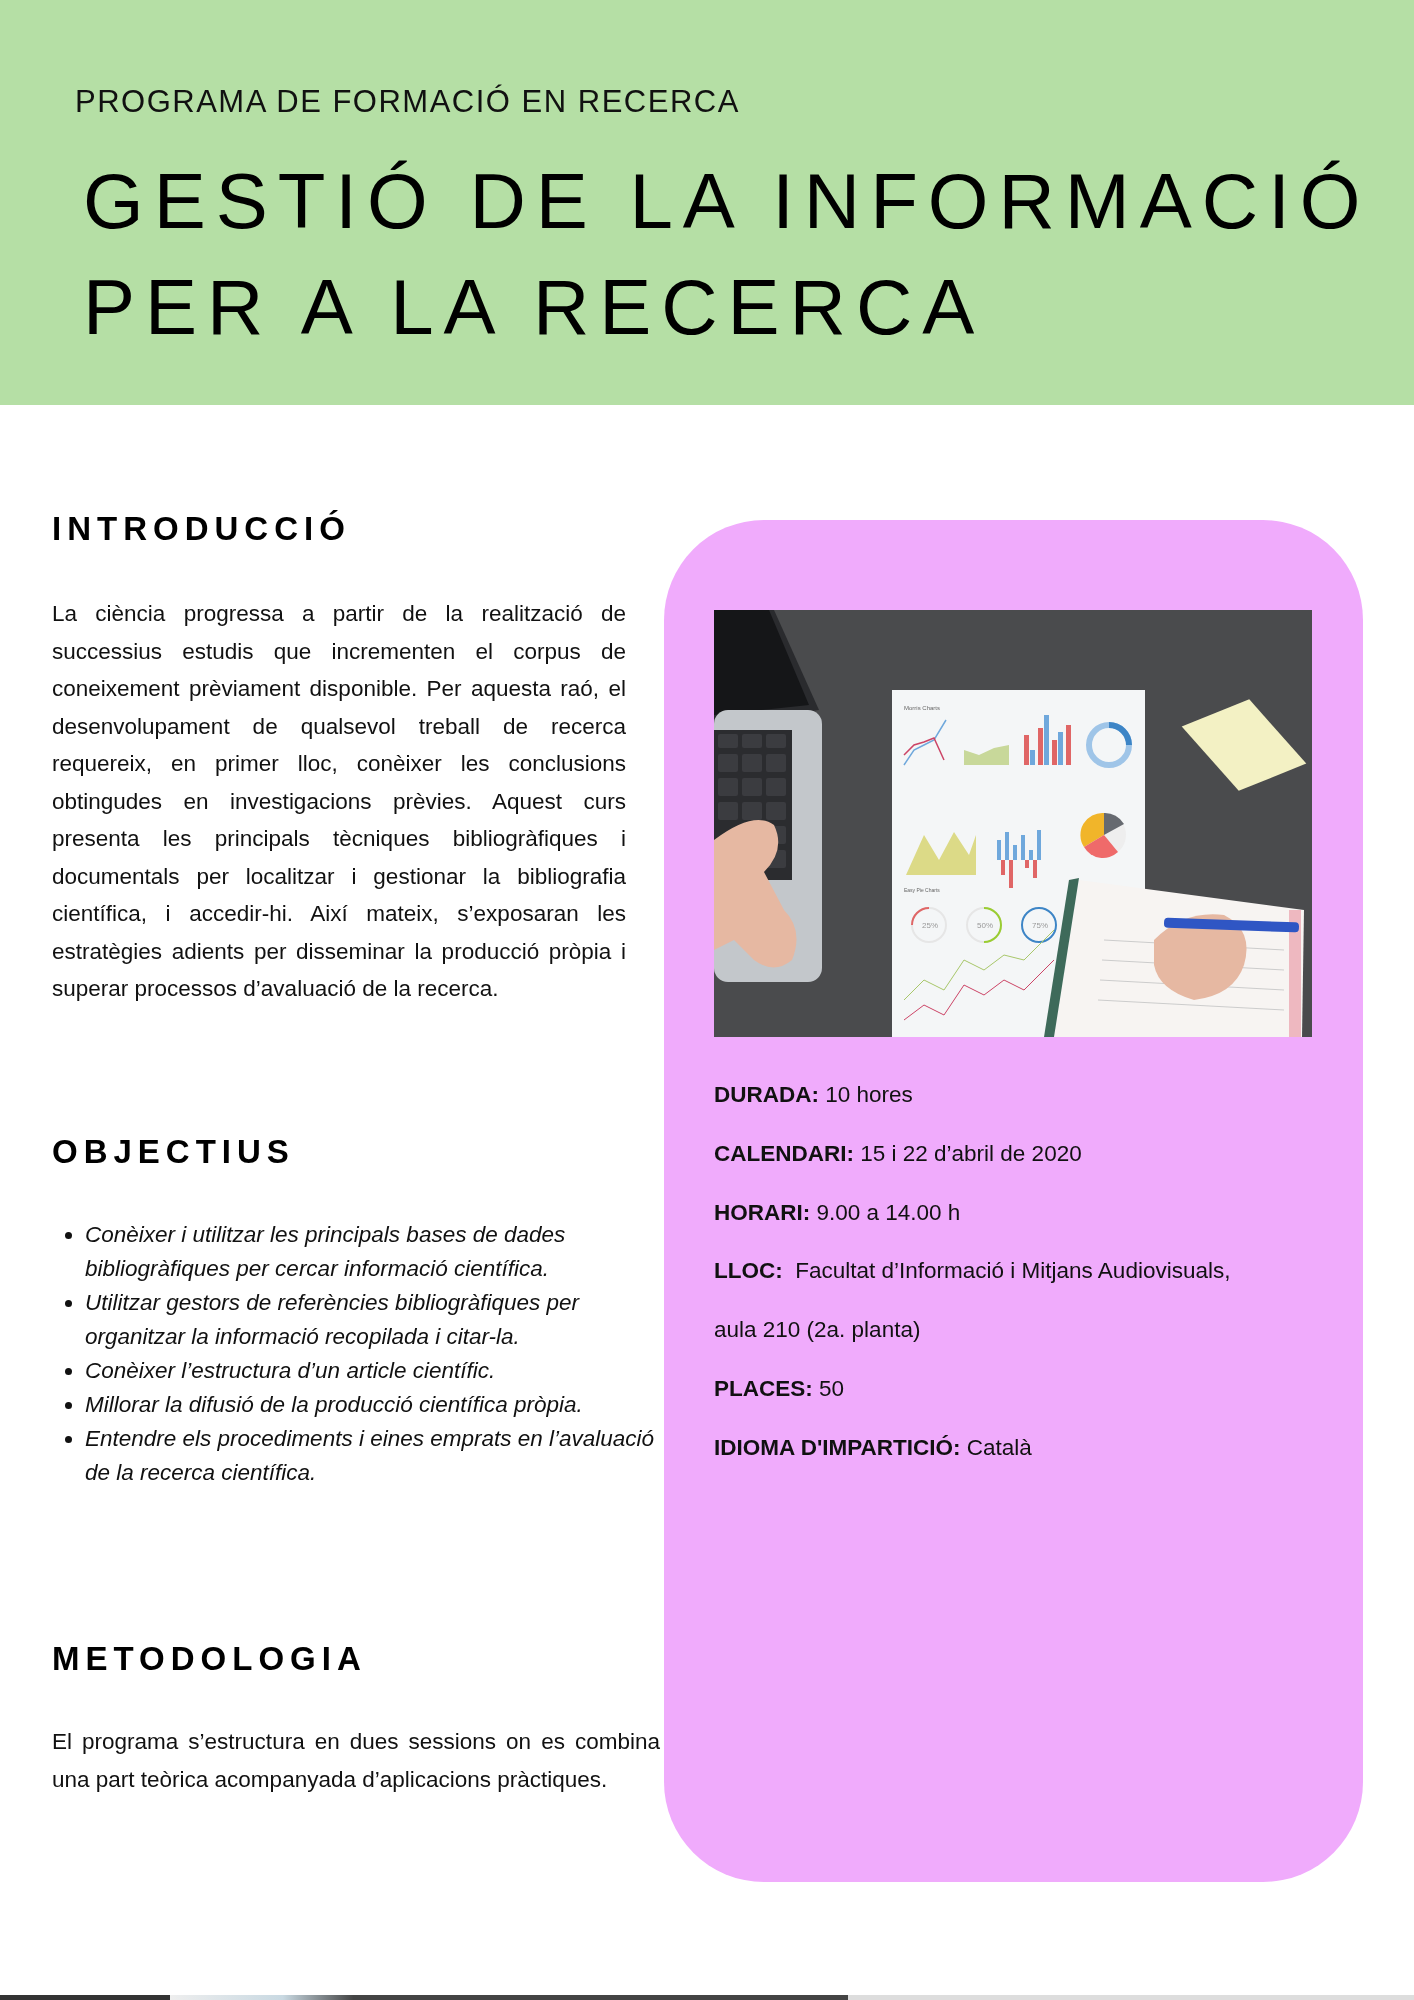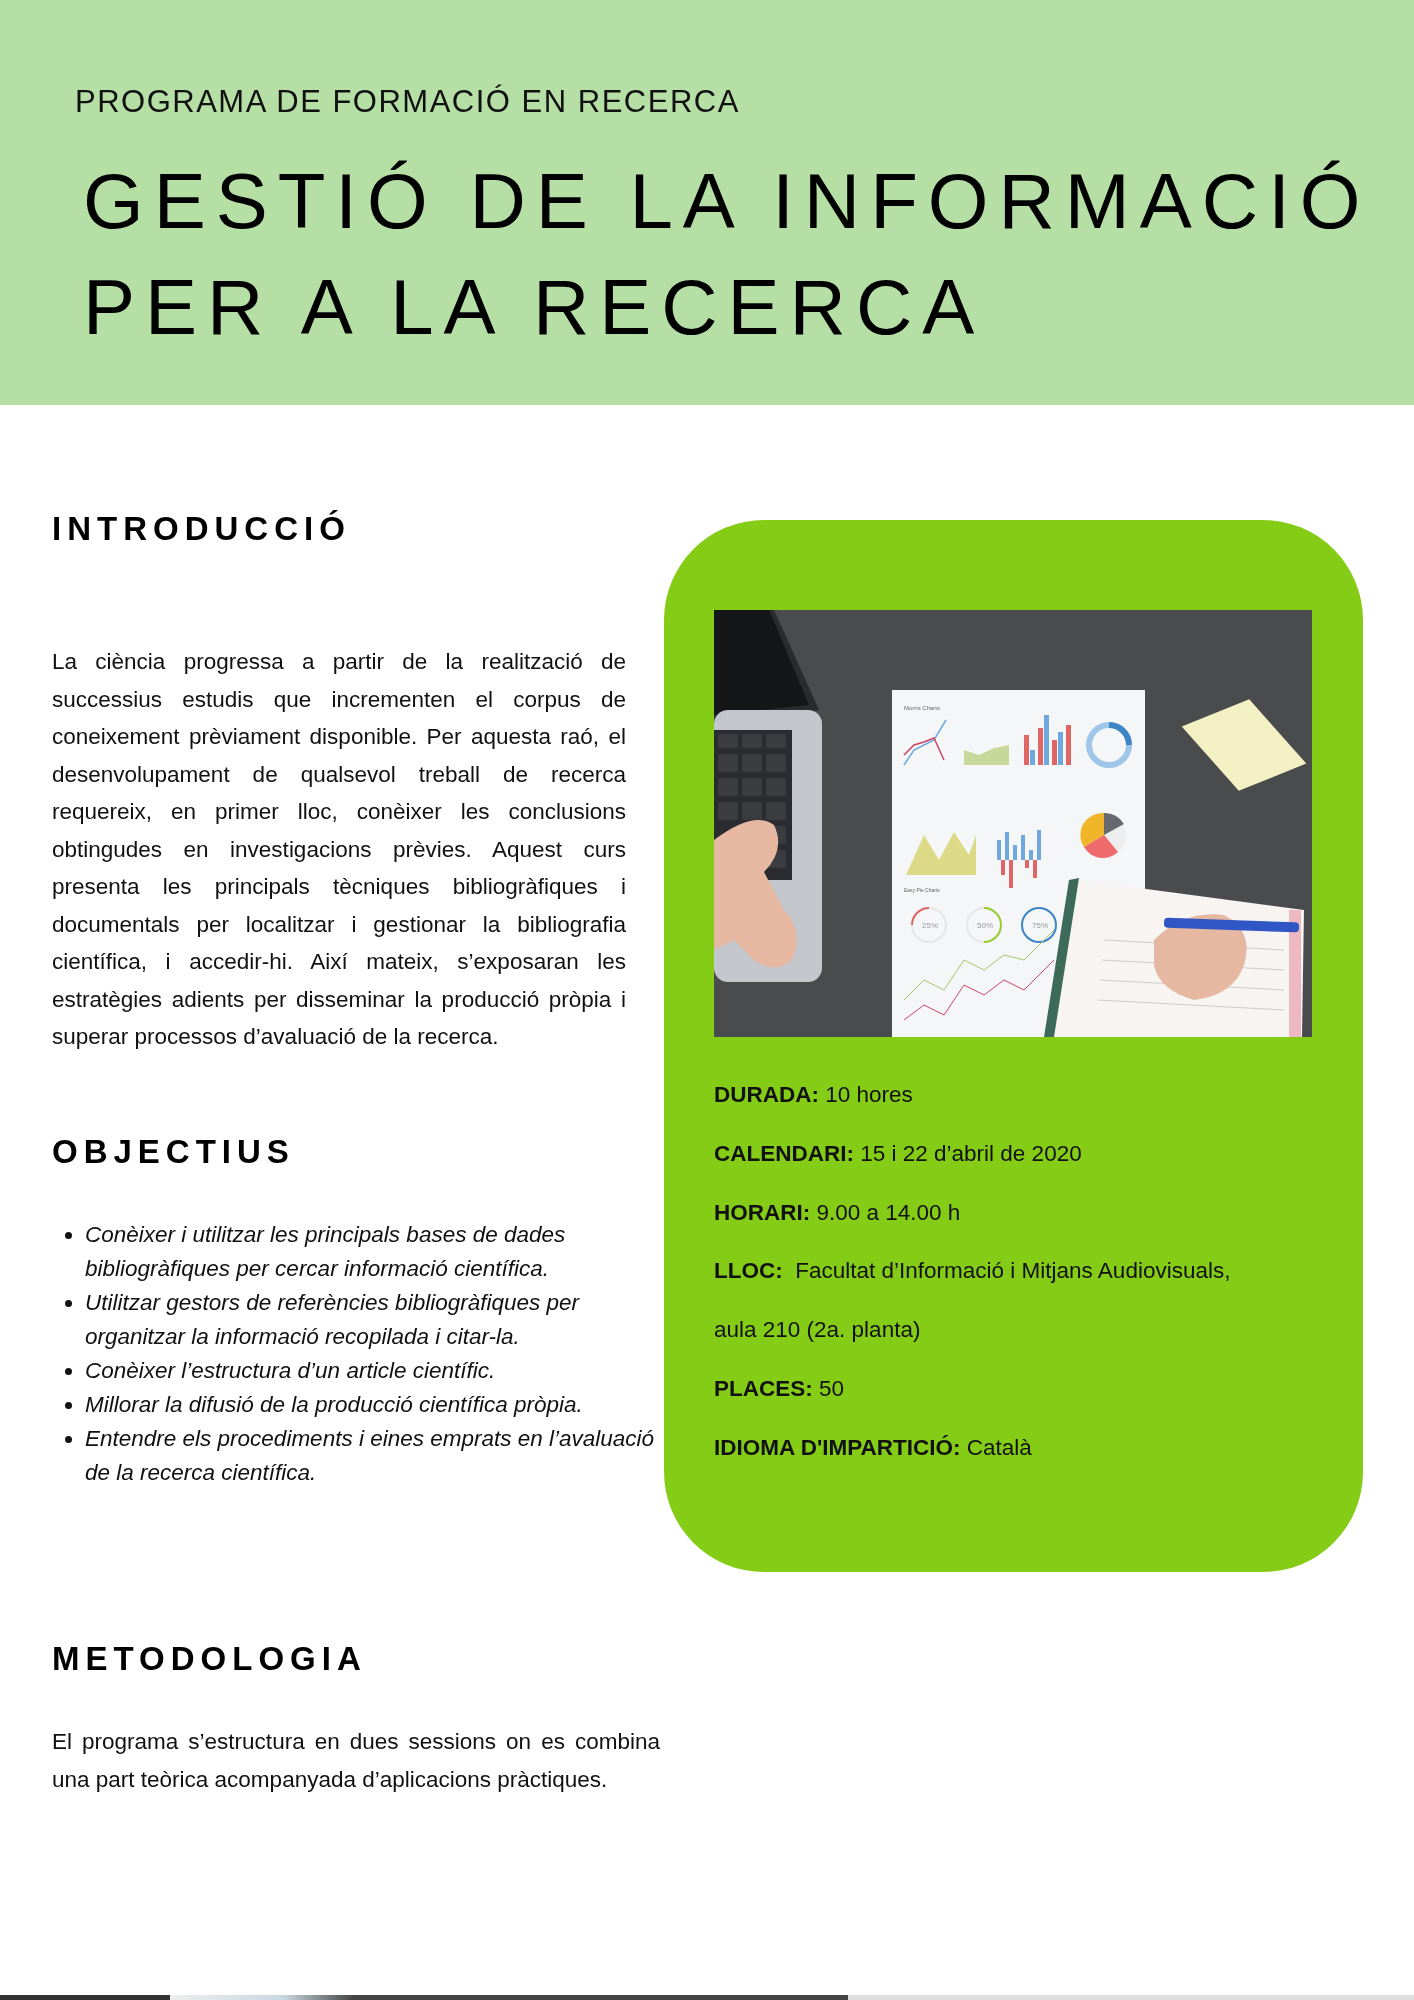--- a/index.html
+++ b/index.html
@@ -21,30 +21,30 @@
     font-size: 78px; font-weight: normal; letter-spacing: 10px; line-height: 106px; color: #000000;
   }
   .section-heading {
     position: absolute; left: 52px; margin: 0;
     font-size: 33px; font-weight: bold; letter-spacing: 6px; color: #000;
   }
   .para {
     position: absolute; left: 52px; margin: 0;
     font-size: 22.5px; line-height: 37.5px; text-align: justify; color: #111;
   }
-  .intro-text { top: 595px; width: 574px; margin-top: 48px; }
+  .intro-text { top: 595px; width: 574px; }
   .meto-text { top: 1723px; width: 608px; }
   .obj-list {
     position: absolute; left: 52px; top: 1218px; width: 600px; margin: 0; padding: 0 0 0 33px;
     font-size: 22.5px; line-height: 34px; color: #111;
   }
   .obj-list li { padding-left: 0; font-style: italic; }
   .card {
-    position: absolute; left: 664px; top: 520px; width: 699px; height: 1052px;
-    background: #84cc16; border-radius: 100px;
+    position: absolute; left: 664px; top: 520px; width: 699px; height: 1362px;
+    background: #f0abfc; border-radius: 100px;
   }
   .photo {
     position: absolute; left: 50px; top: 90px; width: 598px; height: 427px;
     background: #4a4b4d; overflow: hidden;
   }
   .details {
     position: absolute; left: 50px; top: 560px; width: 620px;
   }
   .detail-row {
     font-size: 22.5px; color: #111; height: 58.8px; line-height: 30px; white-space: nowrap;

